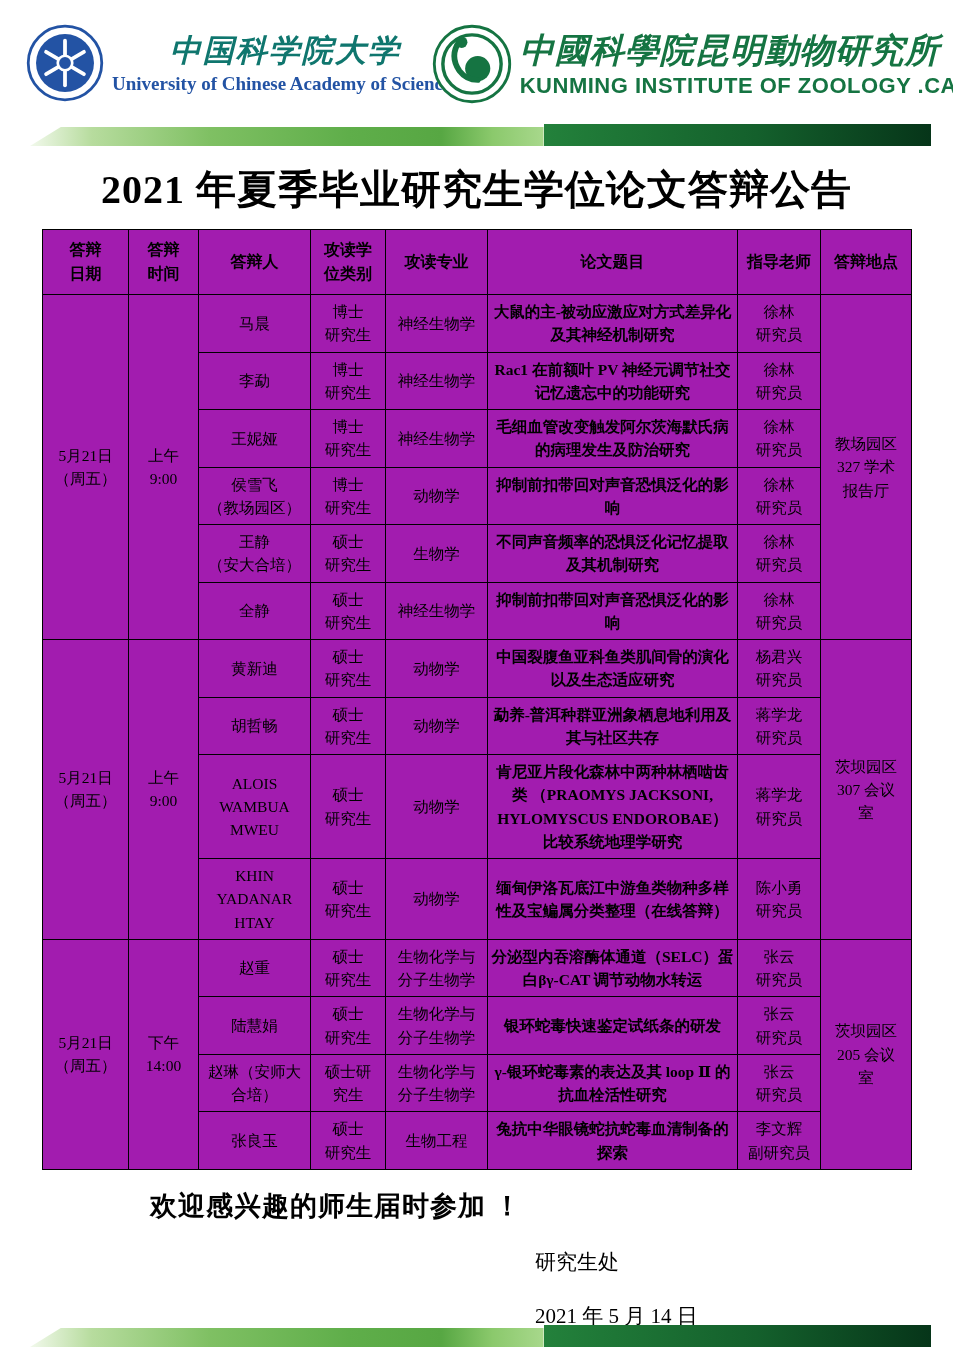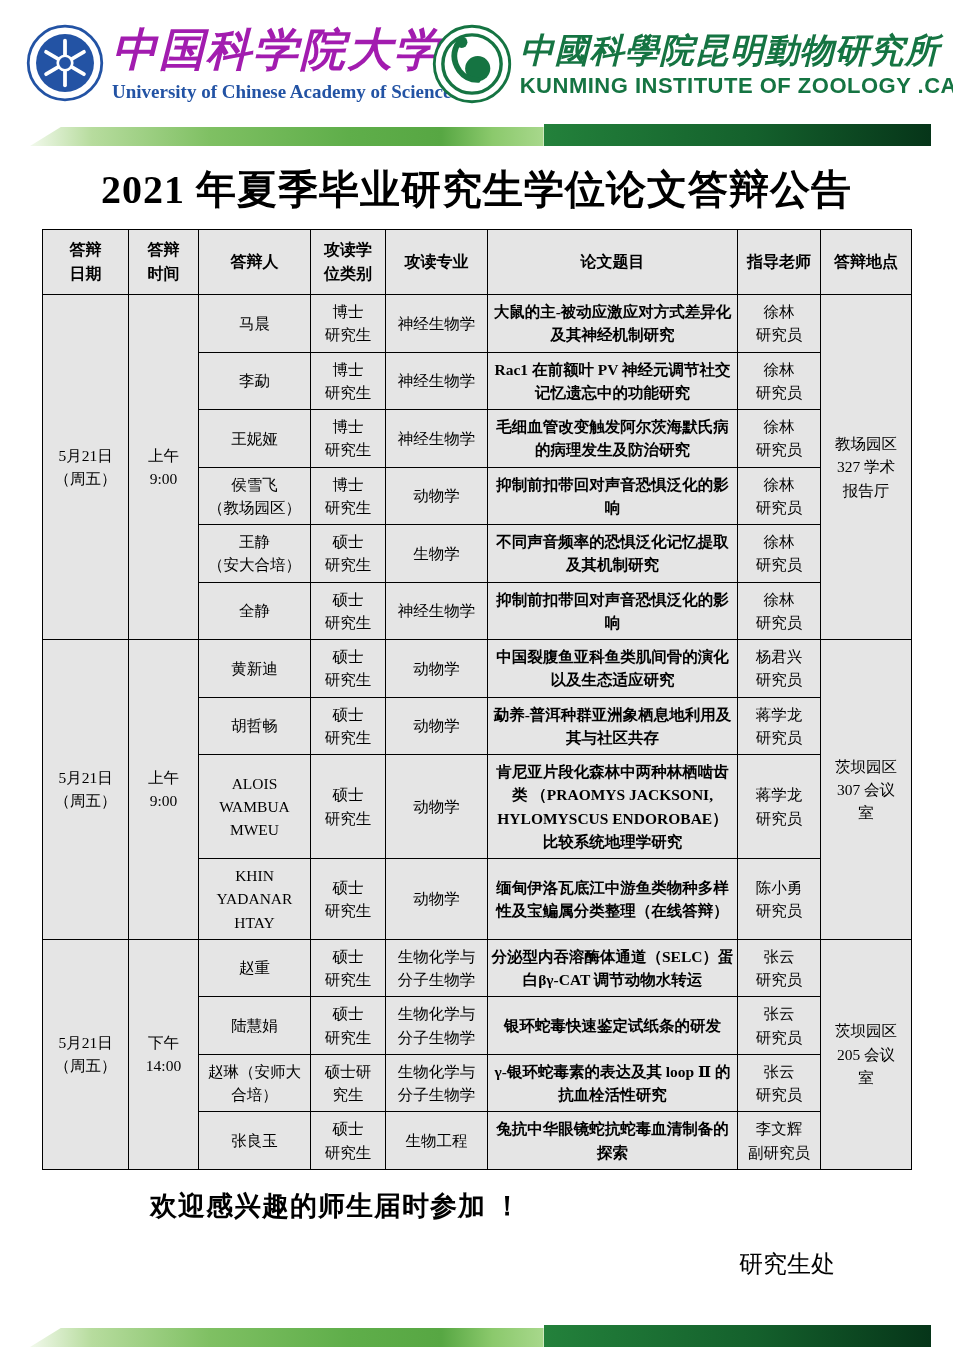--- a/index.html
+++ b/index.html
@@ -13,21 +13,21 @@
   
   .header { display:flex; align-items:flex-start; padding:24px 14px 6px 26px; }
   .org { display:flex; align-items:center; }
   .org-ucas { width:44%; }
   .org-kiz  { width:56%; padding-left:4px;justify-content:space-between; }
   .emblem { flex:0 0 auto; }
   .org-text { margin-left:8px; display:flex; flex-direction:column; }
   .org-zh {
     font-weight:700; font-style:italic; line-height:1.05; white-space:nowrap;
   }
-  .ucas-zh { color:#a21caf; font-size:45px; letter-spacing:2px; }
+  .ucas-zh { color:#0f766e; font-size:31px; letter-spacing:2px;text-align:center; }
   .kiz-zh  { color:#157442; font-size:34px; letter-spacing:1px; }
   .org-en { font-weight:700; white-space:nowrap; }
   .ucas-en { color:#2353a4; font-size:19px; margin-top:6px; }
   .kiz-en  { color:#157442; font-size:22px; margin-top:4px;
              font-family:"Liberation Sans","DejaVu Sans",sans-serif; font-weight:600; letter-spacing:0.5px; }
 
   
   .green-bar {
     height:22px; margin:10px 22px 0 30px; display:flex;
   }
@@ -44,37 +44,37 @@
 
   
   .doc-title {
     text-align:center; font-size:40px; font-weight:700;
     letter-spacing:1px; margin:16px 0 12px 0;
   }
 
   
   table.schedule {
     border-collapse:collapse; table-layout:fixed;
-    width:869px; margin-left:42px; background:#e5e5e5;
+    width:869px; margin-left:42px; background:#a21caf;
   }
   table.schedule th, table.schedule td {
     border:1px solid #000; text-align:center; vertical-align:middle;
     font-size:15.5px; line-height:1.5; padding:5px 3px;
     white-space:pre-line; word-break:break-word;
   }
   table.schedule th { font-weight:700; font-size:16px; padding:8px 2px; }
   td.thesis-cell { padding:5px 8px;font-weight:bold; }
 
   
   .welcome {
     font-size:27px; font-weight:700; margin:18px 0 0 150px; letter-spacing:1px;
   }
   .signoff {
-    width:300px; margin:24px 118px 0 auto; text-align:right;
-    font-size:24px;
+    width:300px; margin:24px 118px 0 auto; text-align:left;
+    font-size:21px;
   }
   .signoff .sign-name { margin-bottom:26px; }
 </style>
 </head>
 <body>
 
 <div class="page">
 
   <div class="header">
     <div class="org org-ucas">
@@ -303,20 +303,21 @@
           <td class="thesis-cell">兔抗中华眼镜蛇抗蛇毒血清制备的探索</td>
           <td>李文辉
 副研究员</td>
         </tr>
       </tbody>
   </table>
 
   <div class="welcome">欢迎感兴趣的师生届时参加 ！</div>
   <div class="signoff">
     <div class="sign-name">研究生处</div>
+    <div class="sign-date">2021 年 5 月 14 日</div>
   </div>
 
   <div class="green-bar green-bar-bottom">
     <div class="seg-left"></div>
     <div class="seg-right"></div>
   </div>
 
 </div>
 
 </body></html>

